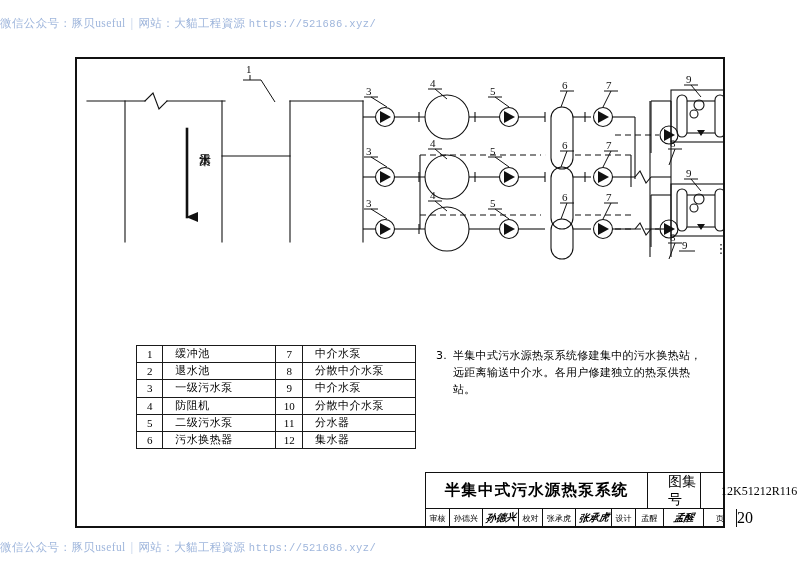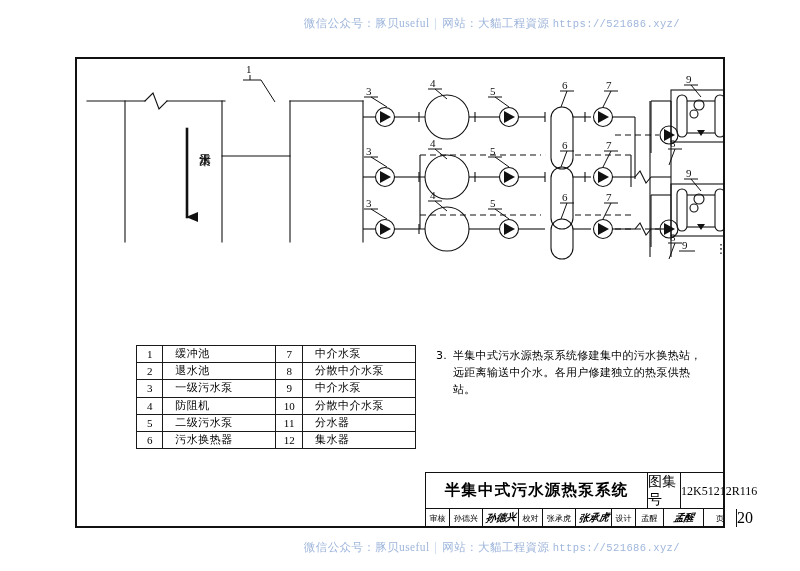--- a/index.html
+++ b/index.html
@@ -5,21 +5,21 @@
   html,body{margin:0;padding:0;}
   body{
     width:800px;height:571px;background:#fff;
     font-family:"Liberation Serif","DejaVu Serif",serif;
     color:#000;overflow:hidden;position:relative;
   }
   .page{position:absolute;left:0;top:0;width:800px;height:571px;}
 
   
   .wm{
-    position:absolute;left:0;width:680px;text-align:right;
+    position:absolute;left:0;width:680px;text-align:left;
     font-size:11.5px;color:#9fb6dc;letter-spacing:.4px;white-space:nowrap;
     font-family:"Liberation Serif","DejaVu Serif",serif;
   }
   .wm .sep{color:#b9cbe6;padding:0 5px;}
   .wm .url{font-family:"Liberation Mono","DejaVu Sans Mono",monospace;font-size:10.5px;}
   #wm-top{top:16px;}
   #wm-bottom{top:540px;}
 
   
   .frame{
@@ -50,21 +50,21 @@
     font-size:11px;line-height:17px;letter-spacing:.3px;
     font-family:"DejaVu Sans","Liberation Sans",sans-serif;
   }
   .note .idx{position:absolute;left:0;top:0;}
   .note .body{display:block;padding-left:17px;text-indent:0;}
 
   
   .tb{position:absolute;left:425px;top:472px;width:300px;height:56px;
       border:1.6px solid #111;box-sizing:border-box;}
   .tb .rowA{position:absolute;left:0;top:0;width:100%;height:36px;
-      border-bottom:1.2px solid #111;box-sizing:border-box;display:flex;}
+      border-bottom:1.2px solid #111;box-sizing:border-box;display:flex;gap:20px;}
   .tb .rowB{position:absolute;left:0;top:36px;width:100%;height:18.4px;display:flex;}
   .tb .titlecell{
     flex:0 0 222px;display:flex;align-items:center;justify-content:center;
     border-right:1.2px solid #111;box-sizing:border-box;
   }
   .tb .titletext{
     font-size:15.5px;font-weight:bold;letter-spacing:1.2px;
     font-family:"DejaVu Sans","Liberation Sans",sans-serif;
   }
   .tb .labcell{

